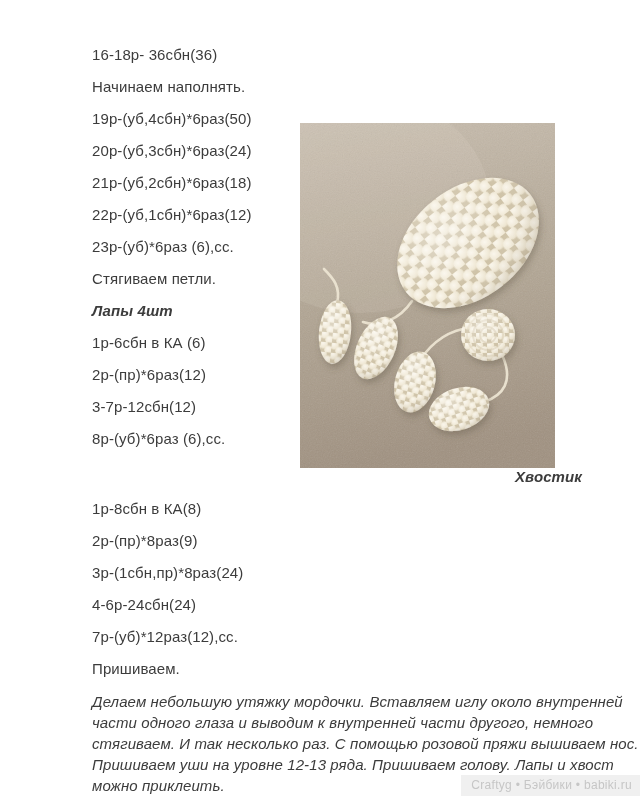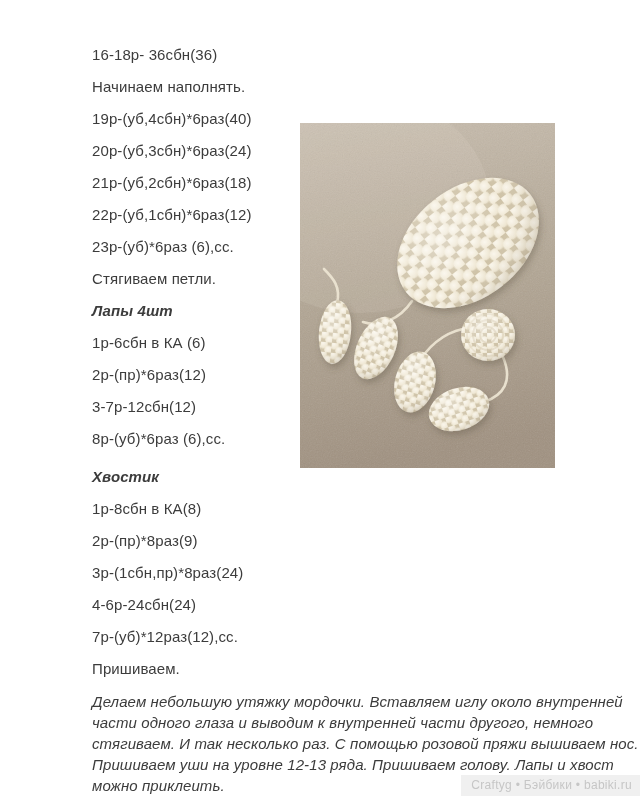--- a/index.html
+++ b/index.html
@@ -18,21 +18,21 @@
     width: 490px;
   }
   .line {
     margin: 0 0 13px 0;
     font-size: 15px;
     line-height: 19px;
     white-space: nowrap;
     letter-spacing: 0.1px;
   }
   .heading { font-weight: bold; font-style: italic; }
-  .heading-tail { margin-top: 19px; }
+  .heading-tail { margin-top: 19px; text-align: right; }
   .closing { margin-top: 13px; font-style: italic; }
   .cline {
     font-size: 15px;
     line-height: 21px;
     white-space: nowrap;
     letter-spacing: 0.1px;
   }
   .photo {
     position: absolute;
     left: 300px; top: 123px;
@@ -52,21 +52,21 @@
   }
 </style>
 </head>
 <body>
 
 <div class="page">
 
   <div class="content">
     <p class="line">16-18р- 36сбн(36)</p>
     <p class="line">Начинаем наполнять.</p>
-    <p class="line">19р-(уб,4сбн)*6раз(40)</p>
+    <p class="line">19р-(уб,4сбн)*6раз(50)</p>
     <p class="line">20р-(уб,3сбн)*6раз(24)</p>
     <p class="line">21р-(уб,2сбн)*6раз(18)</p>
     <p class="line">22р-(уб,1сбн)*6раз(12)</p>
     <p class="line">23р-(уб)*6раз (6),сс.</p>
     <p class="line">Стягиваем петли.</p>
     <p class="line heading">Лапы 4шт</p>
     <p class="line">1р-6сбн в КА (6)</p>
     <p class="line">2р-(пр)*6раз(12)</p>
     <p class="line">3-7р-12сбн(12)</p>
     <p class="line">8р-(уб)*6раз (6),сс.</p>

